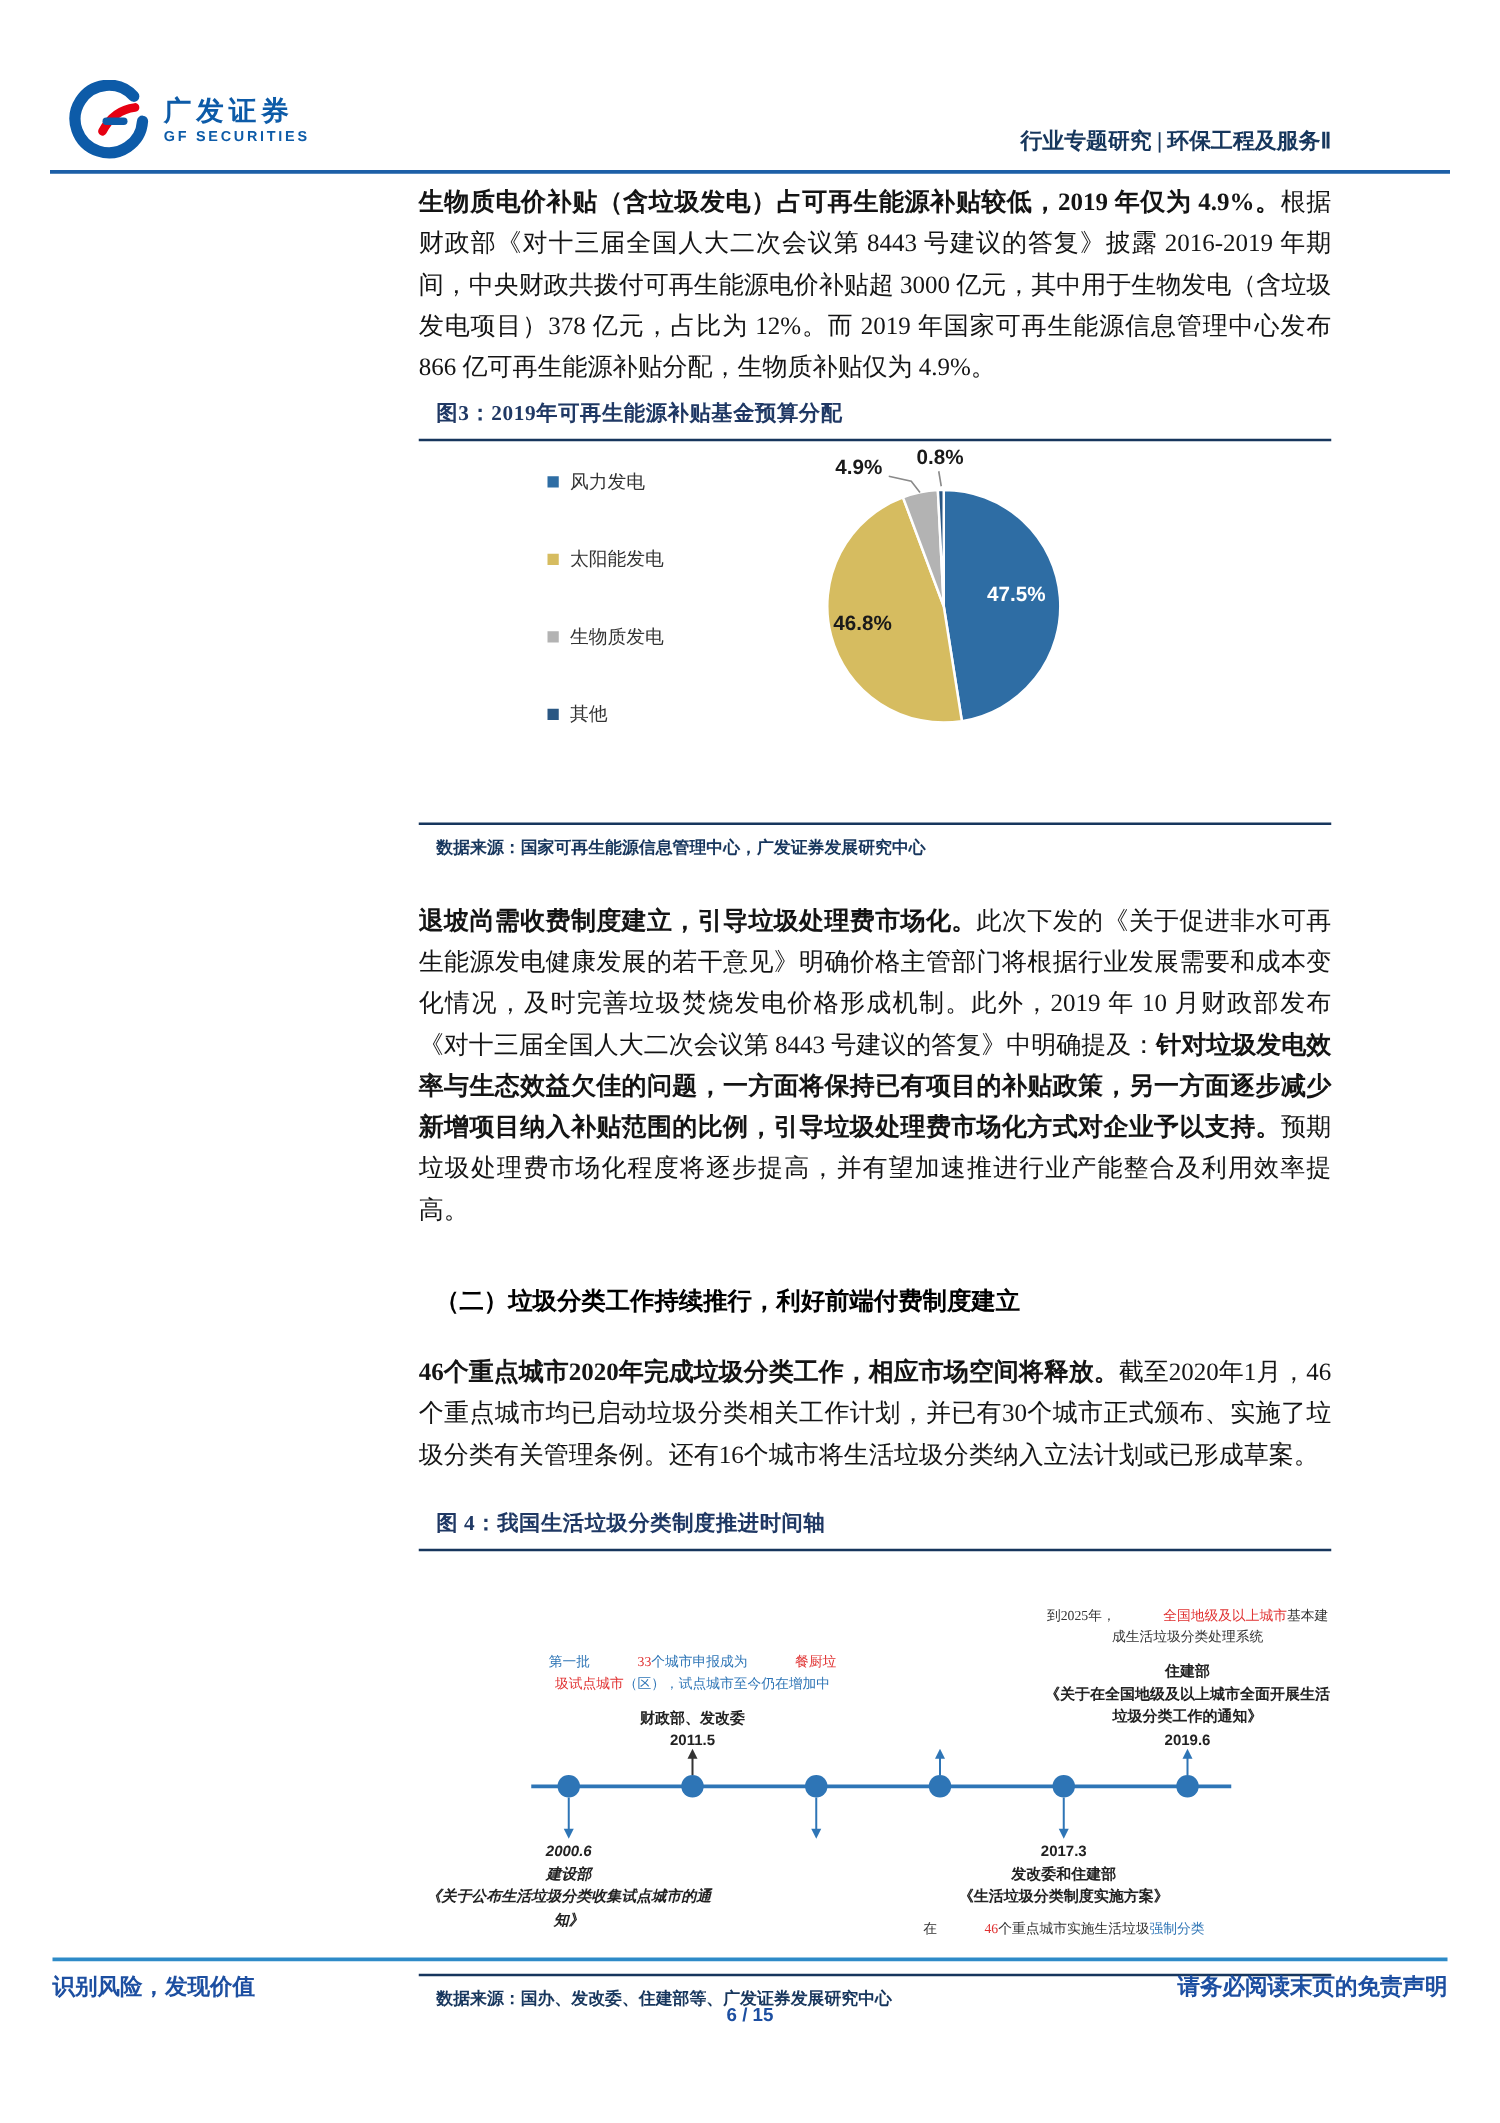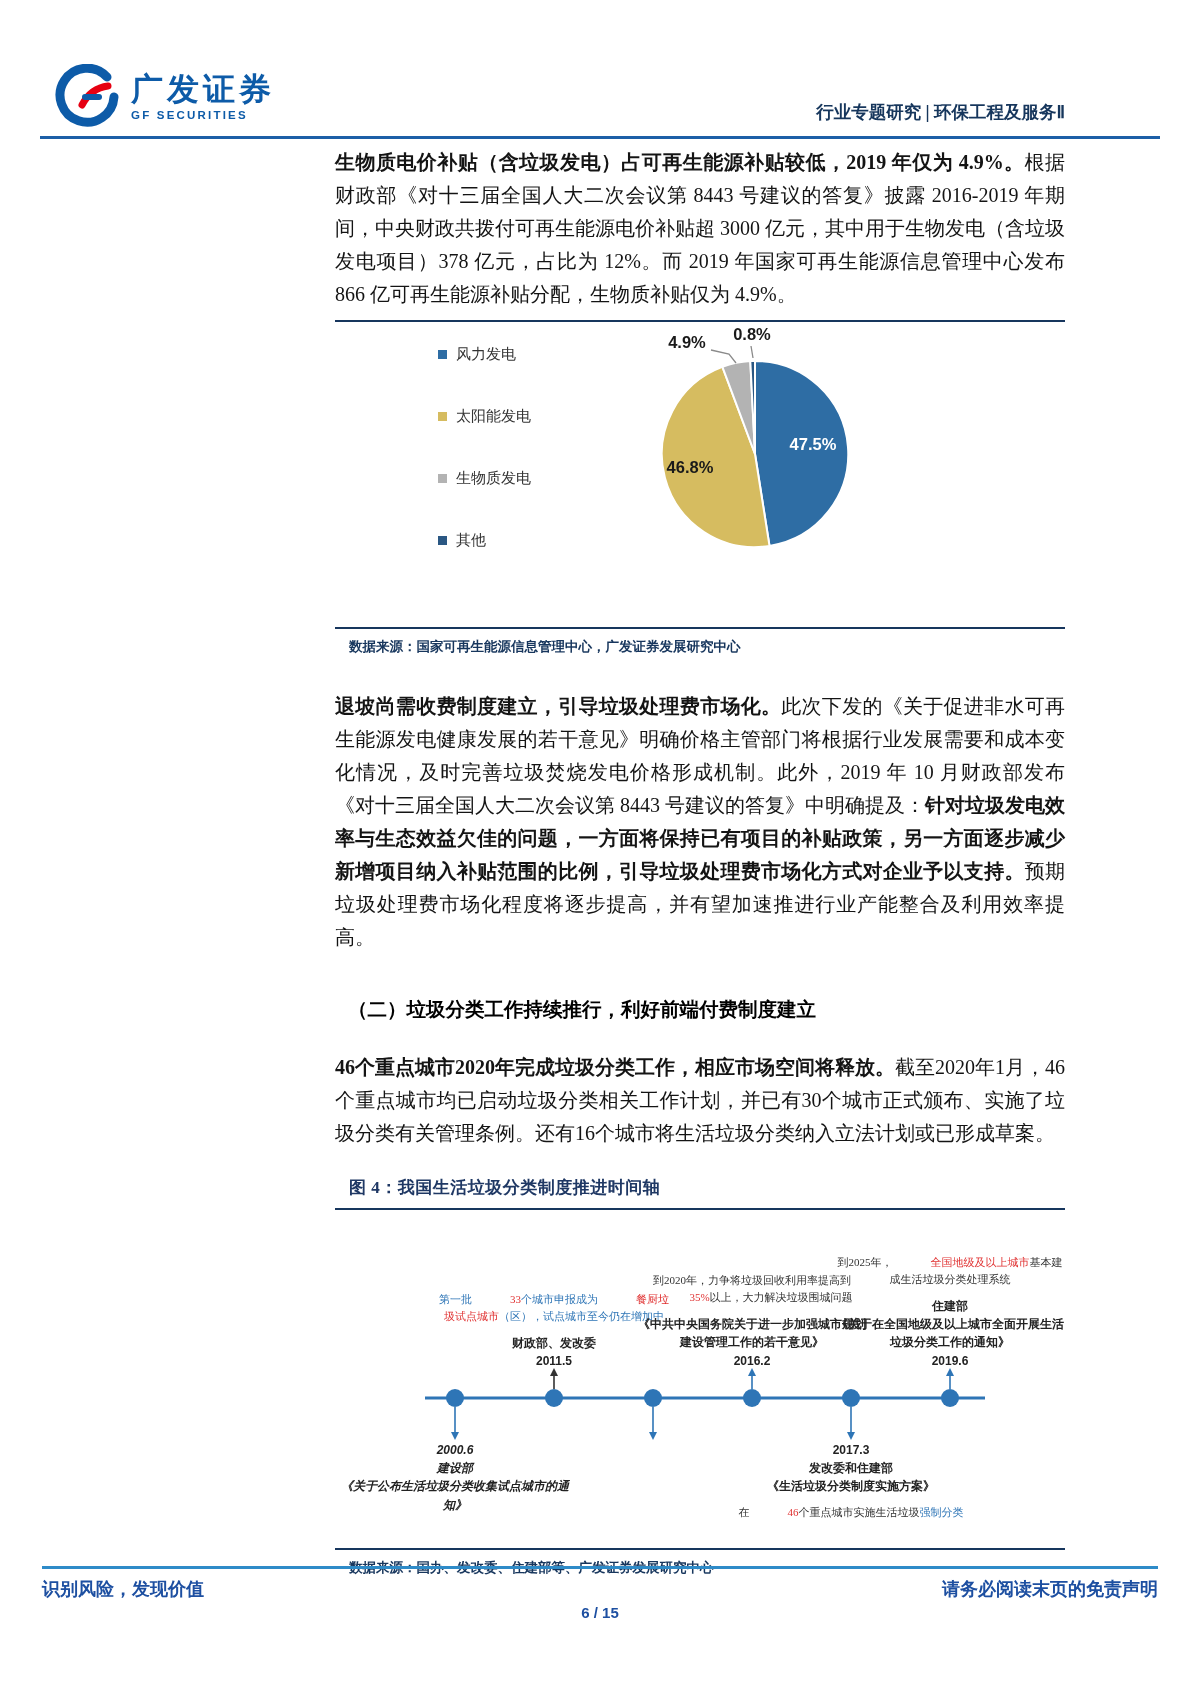--- a/index.html
+++ b/index.html
@@ -3,21 +3,21 @@
 <meta charset="utf-8">
 <style>
   html,body{margin:0;padding:0;background:#ffffff;}
   .page{position:relative;width:1200px;height:1698px;background:#fff;overflow:hidden;
         font-family:"Liberation Serif",serif;color:#141414;}
 
   
   .hdr-logo{position:absolute;left:55px;top:64px;display:flex;align-items:center;}
   .hdr-logo svg{display:block;}
   .brand-txt{margin-left:10px;line-height:1;}
-  .brand-cn{font-family:"Liberation Sans",sans-serif;font-weight:700;font-size:32px;
+  .brand-cn{font-family:"Liberation Sans",sans-serif;font-weight:700;font-size:22px;
             color:#0d5ba8;letter-spacing:4px;}
   .brand-en{font-family:"Liberation Sans",sans-serif;font-weight:700;font-size:11.5px;
             color:#0d5ba8;letter-spacing:2.2px;margin-top:5px;}
   .hdr-right{position:absolute;right:135px;top:100px;font-family:"Liberation Sans",sans-serif;
              font-weight:700;font-size:17.5px;color:#16365c;}
   .hdr-right .sep{margin:0 4px;font-weight:400;}
   .hdr-rule{position:absolute;left:40px;right:40px;top:136px;height:3px;background:#1d5fa7;}
 
   
   .content{position:absolute;left:335px;top:142px;width:730px;}
@@ -86,20 +86,21 @@
   <div class="hdr-right">
     <span>行业专题研究</span><span class="sep">|</span><span>环保工程及服务Ⅱ</span>
   </div>
   <div class="hdr-rule"></div>
 
   <div class="content">
 
     <p class="body-para" id="p1"><span class="b">生物质电价补贴（含垃圾发电）占可再生能源补贴较低，2019 年仅为 4.9%。</span><span>根据财政部《对十三届全国人大二次会议第 8443 号建议的答复》披露 2016-2019 年期间，中央财政共拨付可再生能源电价补贴超 3000 亿元，其中用于生物发电（含垃圾发电项目）378 亿元，占比为 12%。而 2019 年国家可再生能源信息管理中心发布 866 亿可再生能源补贴分配，生物质补贴仅为 4.9%。</span></p>
 
     <section class="figure" id="figure3">
+      <div class="fig-title">图3：2019年可再生能源补贴基金预算分配</div>
       <div class="fig-rule"></div>
       <div class="pie-area">
         <div class="pie-legend" id="pie-legend">
             <div class="legend-item">
               <span class="legend-marker" style="background: rgb(46, 109, 164);"></span>
               <span class="legend-label">风力发电</span>
             </div>
             <div class="legend-item">
               <span class="legend-marker" style="background: rgb(214, 188, 96);"></span>
               <span class="legend-label">太阳能发电</span>
@@ -164,25 +165,20 @@
       <div class="tl-block below" style="left: 5px; font-style: italic;">
             <div class="tl-date">2000.6</div>
             <div class="tl-org">建设部</div>
             <div class="tl-doc">《关于公布生活垃圾分类收集试点城市的通知》</div>
           </div>
           <div class="tl-block above" style="left: 104px;">
             <div class="tl-note"><span class="c-b">第一批</span><span class="c-r">33</span><span class="c-b">个城市申报成为</span><span class="c-r">餐厨垃圾试点城市</span><span class="c-b">（区），试点城市至今仍在增加中</span></div>
             <div class="tl-org">财政部、发改委</div>
             <div class="tl-date">2011.5</div>
           </div>
-          <div class="tl-block above" style="left: 302px;">
-            <div class="tl-note"><span class="c-k">到2020年，力争将垃圾回收利用率提高到</span><span class="c-r">35%</span><span class="c-k">以上，大力解决垃圾围城问题</span></div>
-            <div class="tl-doc">《中共中央国务院关于进一步加强城市规划建设管理工作的若干意见》</div>
-            <div class="tl-date">2016.2</div>
-          </div>
           <div class="tl-block below" style="left: 401px;">
             <div class="tl-date">2017.3</div>
             <div class="tl-org">发改委和住建部</div>
             <div class="tl-doc">《生活垃圾分类制度实施方案》</div>
             <div class="tl-note"><span class="c-k">在</span><span class="c-r">46</span><span class="c-k">个重点城市实施生活垃圾</span><span class="c-b">强制分类</span></div>
           </div>
           <div class="tl-block above" style="left: 500px;">
             <div class="tl-note"><span class="c-k">到2025年，</span><span class="c-r">全国地级及以上城市</span><span class="c-k">基本建成生活垃圾分类处理系统</span></div>
             <div class="tl-org">住建部</div>
             <div class="tl-doc">《关于在全国地级及以上城市全面开展生活垃圾分类工作的通知》</div>

